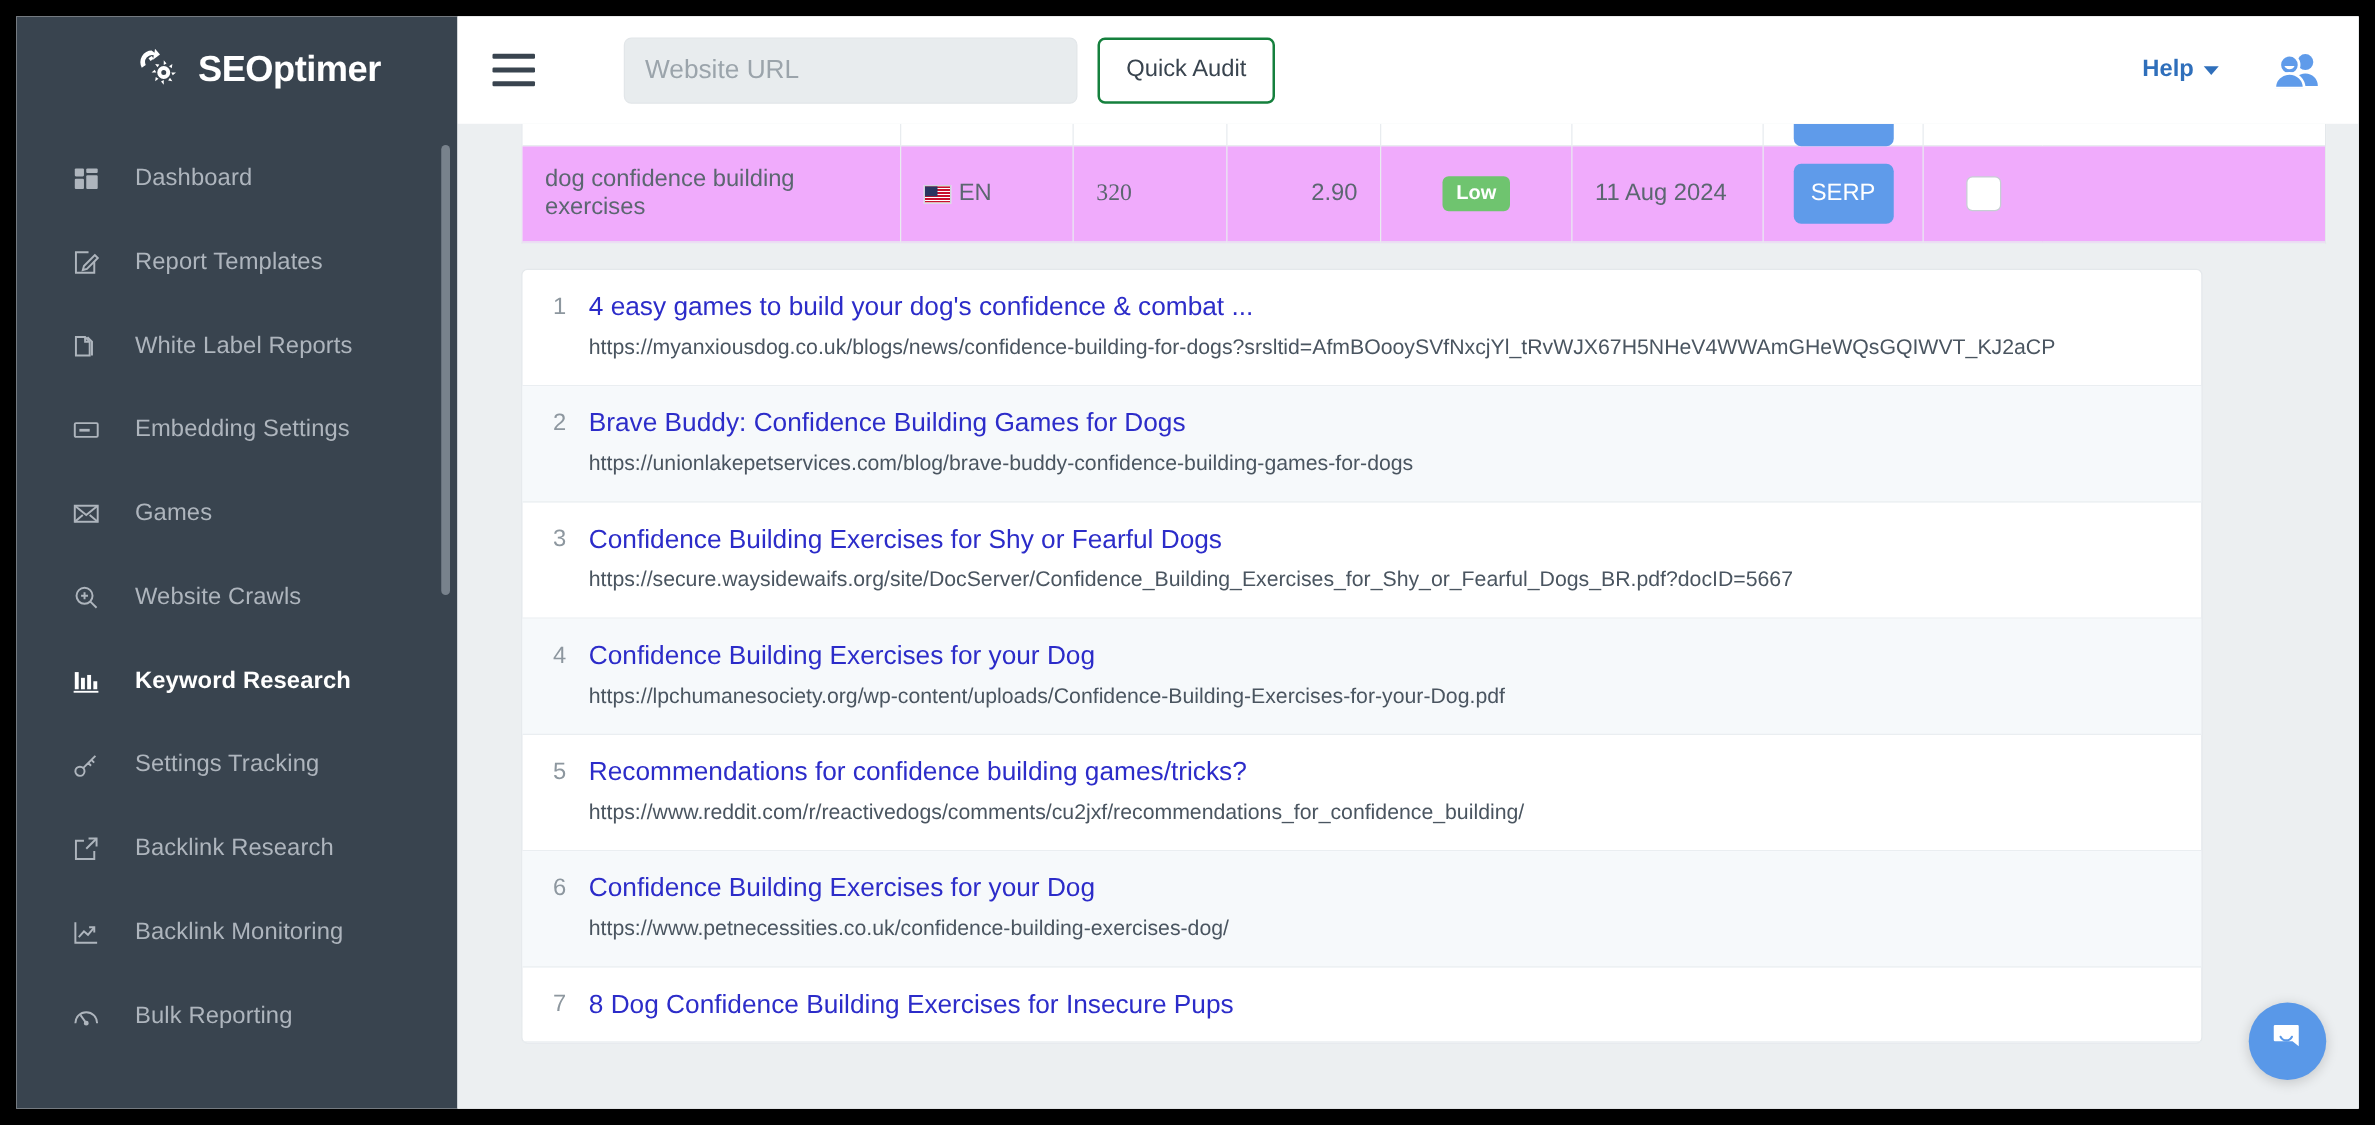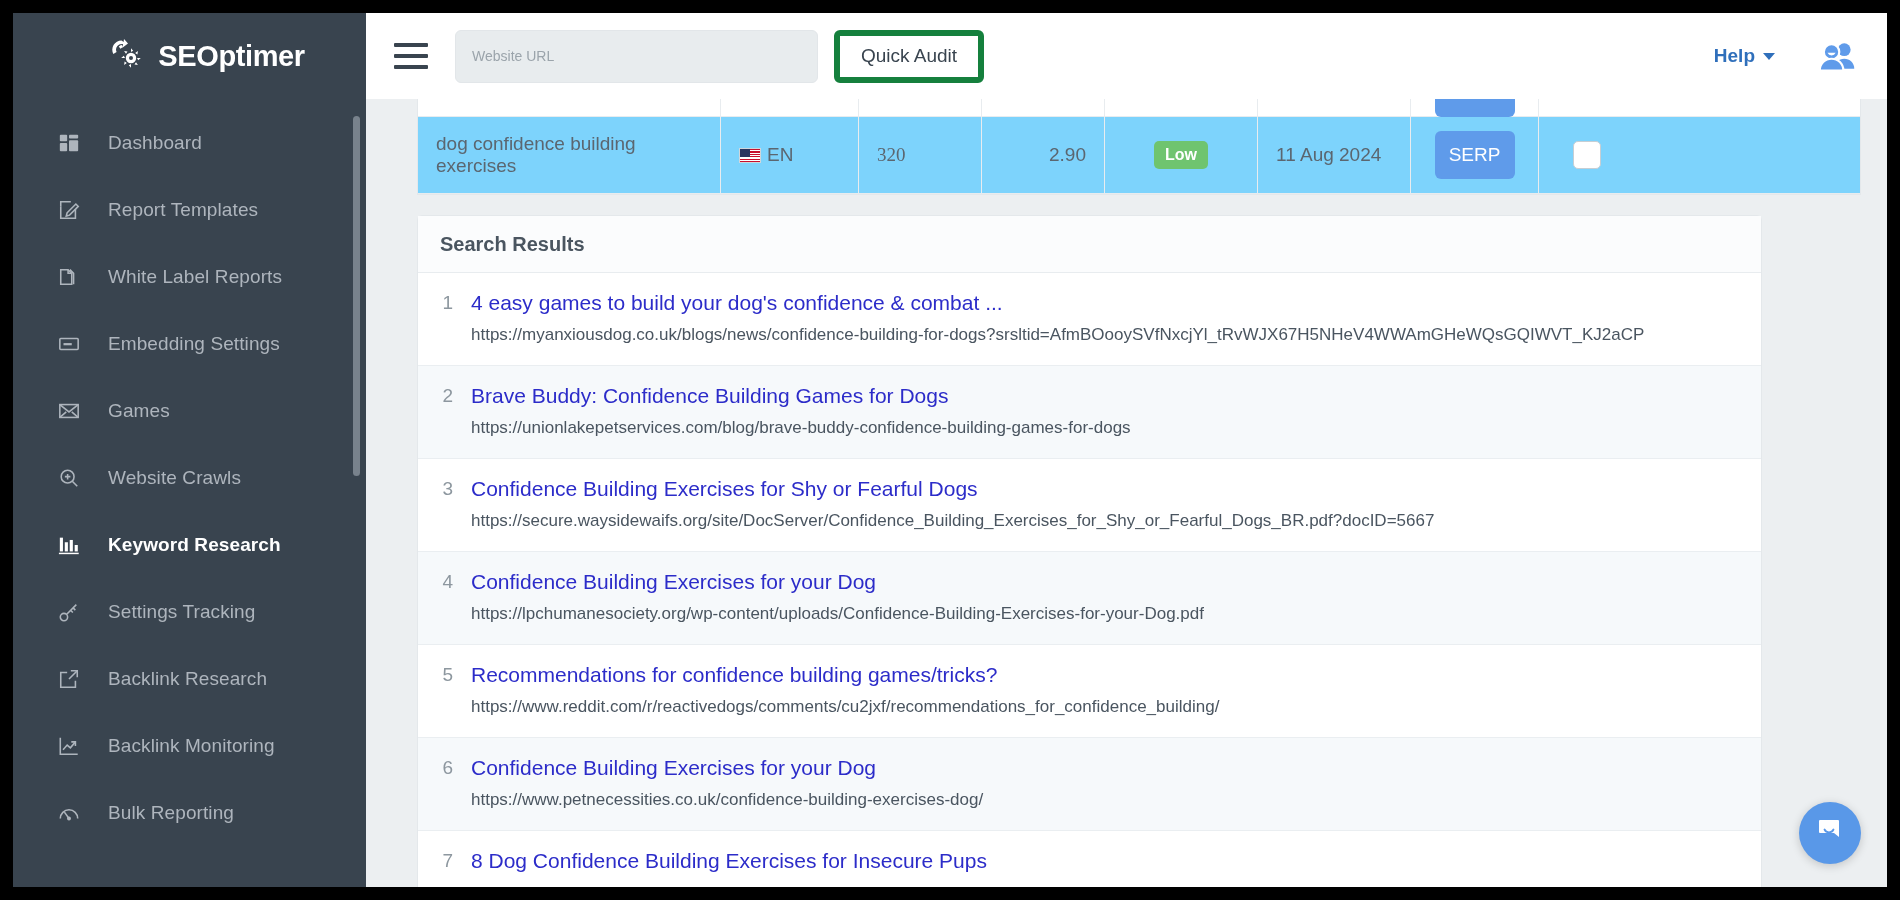--- a/index.html
+++ b/index.html
@@ -100,32 +100,33 @@
   .hamburger span {
     display: block; height: 4px; width: 100%;
     background: #39444f; border-radius: 1px;
   }
   .url-input {
     width: 363px; height: 53px;
     background: #e8ecee;
     border: 1px solid #e2e6e9;
     border-radius: 6px;
     padding: 0 16px;
-    font-size: 14px;
+    font-size: 21px;
     color: #39444f;
     font-family: "Liberation Sans", sans-serif;
     outline: none;
+    margin-left: 44px;
   }
   .url-input::placeholder { color: #9ba4ab; }
   .quick-audit {
     margin-left: 16px;
     height: 53px;
     padding: 0 21px;
     background: #ffffff;
-    border: 6px solid #15803d;
+    border: 2px solid #15803d;
     border-radius: 6px;
     font-size: 19px;
     color: #39444f;
     font-family: "Liberation Sans", sans-serif;
     cursor: pointer;
   }
   .topbar-right {
     margin-left: auto;
     display: flex;
     align-items: center;
@@ -165,21 +166,21 @@
     border: 1px solid #e4e8eb;
     border-top: none;
     width: 100%;
   }
   .kw-row {
     display: flex;
     align-items: stretch;
     height: 77px;
   }
   .kw-row.partial { height: 18px; }
-  .kw-row.highlight { background: #7dd3fc; justify-content: center; }
+  .kw-row.highlight { background: #f0abfc; justify-content: center; }
   .kw-cell {
     display: flex;
     align-items: center;
     border-right: 1px solid #e8ecef;
     border-bottom: 1px solid #e8ecef;
     font-size: 19px;
     color: #5b6670;
     padding: 0 18px;
   }
   .kw-cell.c-keyword { width: 303px; }
@@ -514,21 +515,20 @@
             </div>
             <div class="kw-cell c-check">
               <span class="row-check"></span>
             </div>
             <div class="kw-cell c-tail"></div>
           </div>
 
         </div>
 
         <div class="results-card">
-          <div class="results-head">Search Results</div>
 
           <div class="result">
             <div class="result-num">1</div>
             <div class="result-body">
               <a class="result-title">4 easy games to build your dog's confidence &amp; combat ...</a>
               <div class="result-url">https://myanxiousdog.co.uk/blogs/news/confidence-building-for-dogs?srsltid=AfmBOooySVfNxcjYl_tRvWJX67H5NHeV4WWAmGHeWQsGQIWVT_KJ2aCP</div>
             </div>
           </div>
 
           <div class="result alt">

